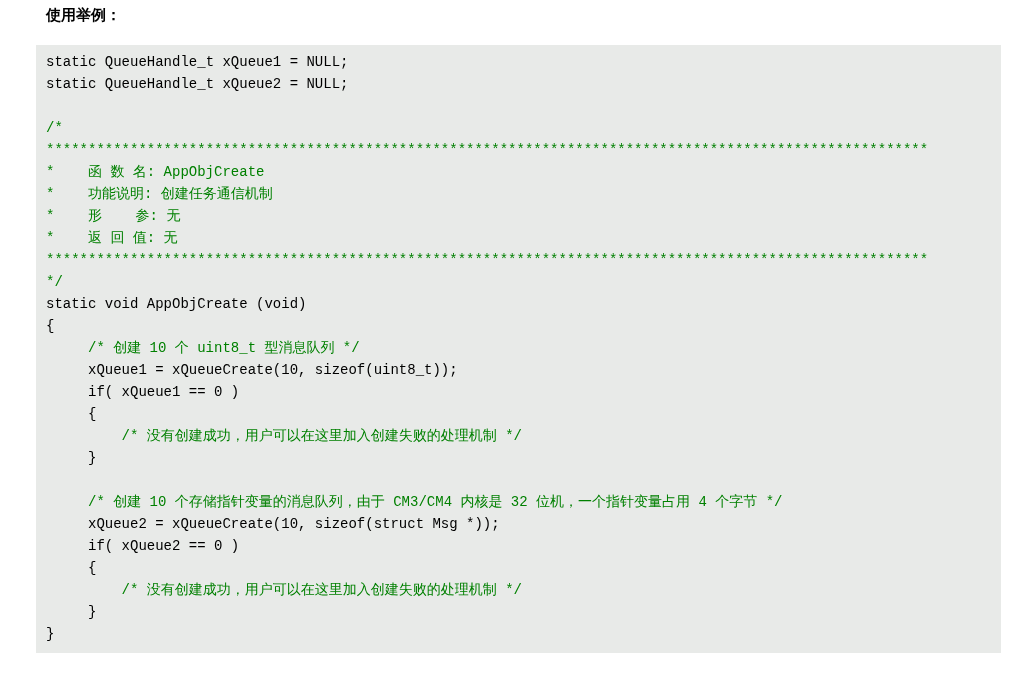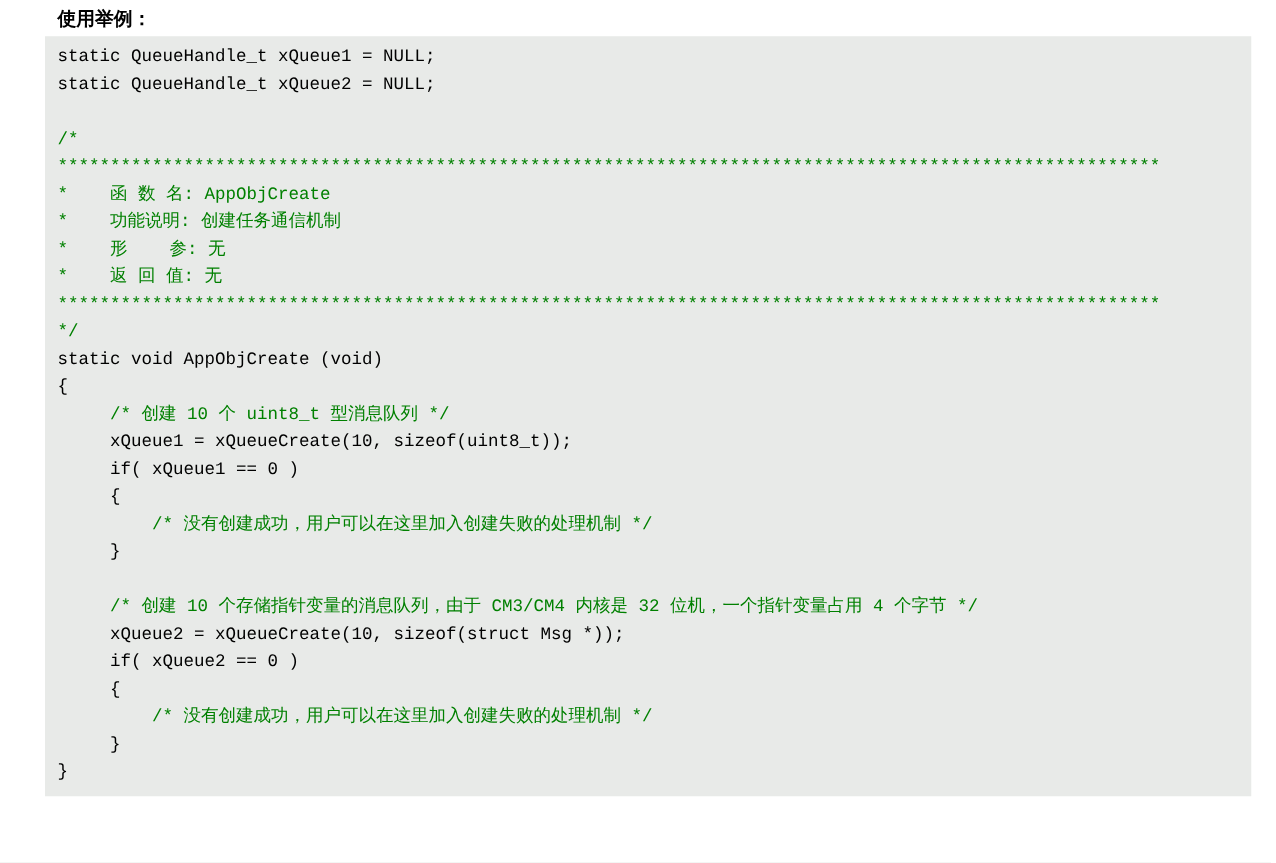--- a/index.html
+++ b/index.html
@@ -5,21 +5,21 @@
   body {
     margin: 0;
     padding: 0;
     font-family: "SimSun", "Songti SC", "Microsoft YaHei", sans-serif;
     background: #ffffff;
     width: 1021px;
   }
   .heading {
     font-weight: bold;
     font-size: 15px;
-    padding: 6px 0 4px 46px;
+    padding: 6px 0 20px 46px;
     font-family: "Microsoft YaHei", "SimHei", sans-serif;
   }
   .code-block {
     background: #e8eae8;
     margin: 0 20px 10px 36px;
     padding: 6px 26px 8px 10px;
     font-family: "NSimSun", "SimSun", "Courier New", monospace;
     font-size: 14px;
     line-height: 22px;
     white-space: pre;

